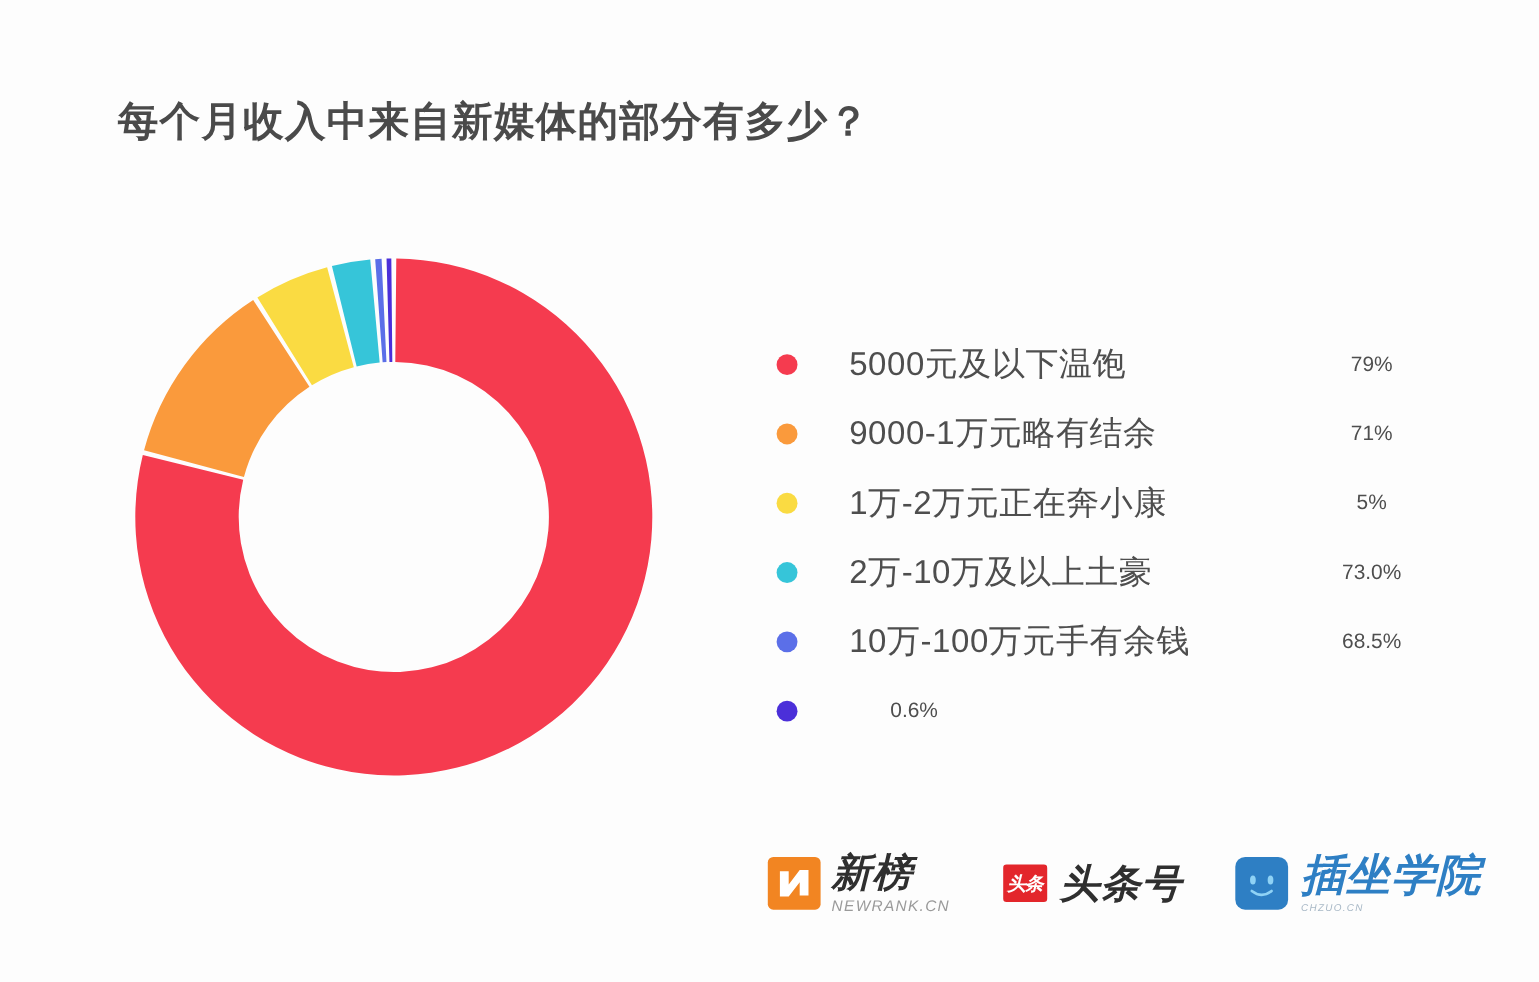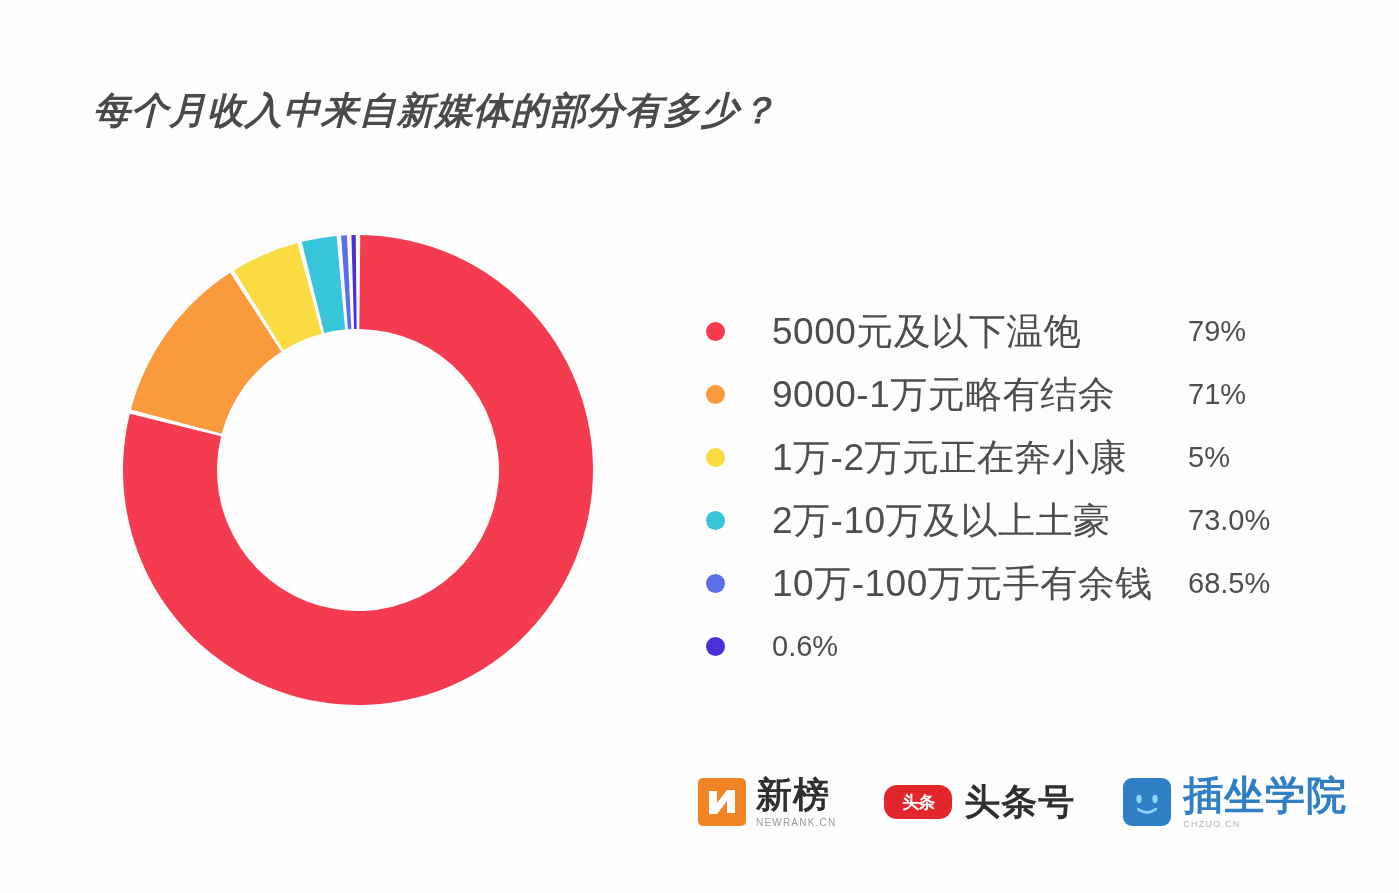--- a/index.html
+++ b/index.html
@@ -15,28 +15,27 @@
   #page {
     position: relative;
     width: 1399px;
     height: 893px;
     background: #fdfdfd;
   }
 
   
   #chart-title {
     position: absolute;
-    left: 93px;
+    left: 107px;
     top: 86px;
     font-size: 37px;
     font-weight: bold;
     color: #4a4a4a;
     letter-spacing: 1px;
     white-space: nowrap;
-    font-style: italic;
   }
 
   
   #donut-wrap {
     position: absolute;
     left: 110px;
     top: 222px;
     width: 496px;
     height: 496px;
   }
@@ -55,72 +54,72 @@
     height: 63px;
   }
   .legend-dot {
     width: 19px;
     height: 19px;
     border-radius: 50%;
     flex: 0 0 19px;
     margin-right: 47px;
   }
   .legend-label {
-    font-size: 37px;
+    font-size: 30px;
     color: #4e4e4e;
     letter-spacing: 0.5px;
     white-space: nowrap;
     flex: 1 1 auto;
   }
   .legend-value {
-    font-size: 29px;
+    font-size: 19px;
     color: #4e4e4e;
     font-weight: normal;
-    text-align: left;
+    text-align: center;
     width: 118px;
     flex: 0 0 118px;
     white-space: nowrap;
   }
 
   
   #logo-bar {
     position: absolute;
     left: 698px;
     top: 775px;
     display: flex;
     align-items: center;
     gap: 48px;
   }
-  .logo-unit { display: flex; align-items: center; }
+  .logo-unit { display: flex; align-items: center; font-style: italic; }
 
   
   .logo-mark-nr {
     width: 48px; height: 48px;
     background: #F28522;
     border-radius: 5px;
     position: relative;
     margin-right: 10px;
     overflow: hidden;
   }
   .logo-mark-nr svg { position: absolute; left: 0; top: 0; }
   .logo-txt-col { display: flex; flex-direction: column; justify-content: center; }
   .logo-cn-dark {
     font-size: 36px; font-weight: bold; color: #2f2f2f;
     line-height: 1.0; letter-spacing: 1px;
   }
   .logo-sub {
-    font-size: 10px; color: #9a9a9a; letter-spacing: 1.2px;
+    font-size: 14px; color: #9a9a9a; letter-spacing: 1.2px;
     margin-top: 4px;
   }
 
   
   .logo-mark-tt {
-    width: 68px; height: 34px;
+    width: 40px; height: 34px;
     background: #E3262B;
-    border-radius: 13px;
+    border-radius: 3px;
     margin-right: 12px;
     display: flex; align-items: center; justify-content: center;
   }
   .logo-mark-tt span {
     color: #ffffff; font-size: 17px; font-weight: bold;
     letter-spacing: -1px; line-height: 1;
   }
 
   
   .logo-mark-cz {

